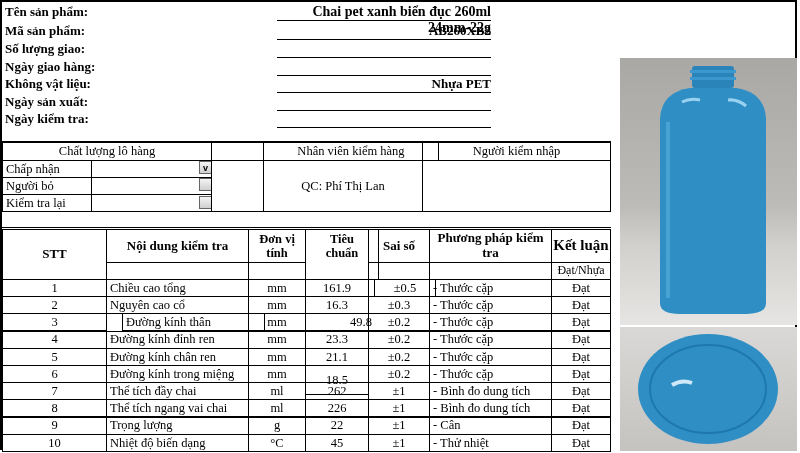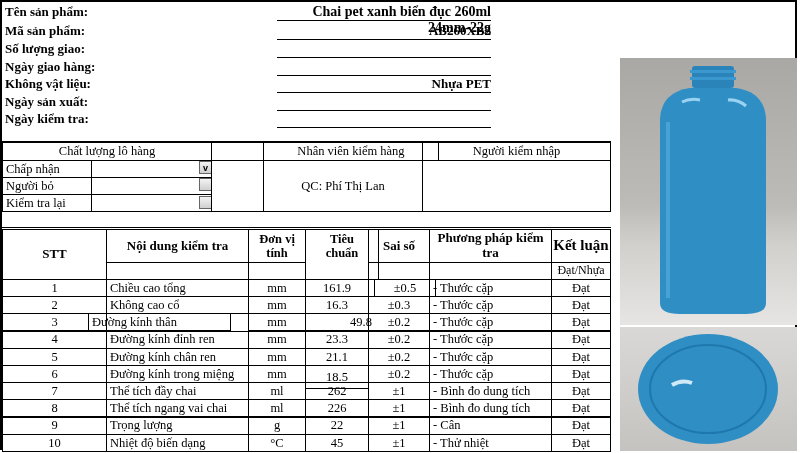--- a/index.html
+++ b/index.html
@@ -81,30 +81,30 @@
         <div class="cell" style="left: 2px; top: 279px; width: 105px; height: 18px;">1</div>
         <div class="cell l" style="left: 106px; top: 279px; width: 143px; height: 18px;">Chiều cao tổng</div>
         <div class="cell" style="left: 248px; top: 279px; width: 58px; height: 18px;">mm</div>
         <div class="cell" style="left: 305px; top: 279px; width: 64px; height: 18px;">161.9</div>
         <div class="cell" style="left: 368px; top: 279px; width: 62px; height: 18px; margin-left: 6px;">±0.5</div>
         <div class="cell l" style="left: 429px; top: 279px; width: 123px; height: 18px;">- Thước cặp</div>
         <div class="cell" style="left: 551px; top: 279px; width: 60px; height: 18px;">Đạt</div>
       </div>
       <div>
         <div class="cell" style="left: 2px; top: 296.2px; width: 105px; height: 18px;">2</div>
-        <div class="cell l" style="left: 106px; top: 296.2px; width: 143px; height: 18px;">Không cao cổ</div>
+        <div class="cell l" style="left: 106px; top: 296.2px; width: 143px; height: 18px;">Nguyên cao cổ</div>
         <div class="cell" style="left: 248px; top: 296.2px; width: 58px; height: 18px;">mm</div>
         <div class="cell" style="left: 305px; top: 296.2px; width: 64px; height: 18px;">16.3</div>
         <div class="cell" style="left: 368px; top: 296.2px; width: 62px; height: 18px;">±0.3</div>
         <div class="cell l" style="left: 429px; top: 296.2px; width: 123px; height: 18px;">- Thước cặp</div>
         <div class="cell" style="left: 551px; top: 296.2px; width: 60px; height: 18px;">Đạt</div>
       </div>
       <div>
         <div class="cell" style="left: 2px; top: 313.4px; width: 105px; height: 18px;">3</div>
-        <div class="cell l" style="left: 88px; top: 313.4px; width: 143px; height: 18px;">Đường kính thân</div>
+        <div class="cell l" style="left: 122px; top: 313.4px; width: 143px; height: 18px;">Đường kính thân</div>
         <div class="cell" style="left: 248px; top: 313.4px; width: 58px; height: 18px;">mm</div>
         <div class="cell" style="left: 305px; top: 313.4px; width: 64px; height: 18px; padding-left: 48px;">49.8</div>
         <div class="cell" style="left: 368px; top: 313.4px; width: 62px; height: 18px;">±0.2</div>
         <div class="cell l" style="left: 429px; top: 313.4px; width: 123px; height: 18px;">- Thước cặp</div>
         <div class="cell" style="left: 551px; top: 313.4px; width: 60px; height: 18px;">Đạt</div>
       </div>
       <div>
         <div class="cell" style="left: 2px; top: 330.6px; width: 105px; height: 18px;">4</div>
         <div class="cell l" style="left: 106px; top: 330.6px; width: 143px; height: 18px;">Đường kính đỉnh ren</div>
         <div class="cell" style="left: 248px; top: 330.6px; width: 58px; height: 18px;">mm</div>
@@ -119,21 +119,21 @@
         <div class="cell" style="left: 248px; top: 347.8px; width: 58px; height: 18px;">mm</div>
         <div class="cell" style="left: 305px; top: 347.8px; width: 64px; height: 18px;">21.1</div>
         <div class="cell" style="left: 368px; top: 347.8px; width: 62px; height: 18px;">±0.2</div>
         <div class="cell l" style="left: 429px; top: 347.8px; width: 123px; height: 18px;">- Thước cặp</div>
         <div class="cell" style="left: 551px; top: 347.8px; width: 60px; height: 18px;">Đạt</div>
       </div>
       <div>
         <div class="cell" style="left: 2px; top: 365px; width: 105px; height: 18px;">6</div>
         <div class="cell l" style="left: 106px; top: 365px; width: 143px; height: 18px;">Đường kính trong miệng</div>
         <div class="cell" style="left: 248px; top: 365px; width: 58px; height: 18px;">mm</div>
-        <div class="cell" style="left: 305px; top: 365px; width: 64px; height: 24px;">18.5</div>
+        <div class="cell" style="left: 305px; top: 365px; width: 64px; height: 30px;">18.5</div>
         <div class="cell" style="left: 368px; top: 365px; width: 62px; height: 18px;">±0.2</div>
         <div class="cell l" style="left: 429px; top: 365px; width: 123px; height: 18px;">- Thước cặp</div>
         <div class="cell" style="left: 551px; top: 365px; width: 60px; height: 18px;">Đạt</div>
       </div>
       <div>
         <div class="cell" style="left: 2px; top: 382.2px; width: 105px; height: 18px;">7</div>
         <div class="cell l" style="left: 106px; top: 382.2px; width: 143px; height: 18px;">Thể tích đầy chai</div>
         <div class="cell" style="left: 248px; top: 382.2px; width: 58px; height: 18px;">ml</div>
         <div class="cell" style="left: 305px; top: 382.2px; width: 64px; height: 18px;">262</div>
         <div class="cell" style="left: 368px; top: 382.2px; width: 62px; height: 18px;">±1</div>

